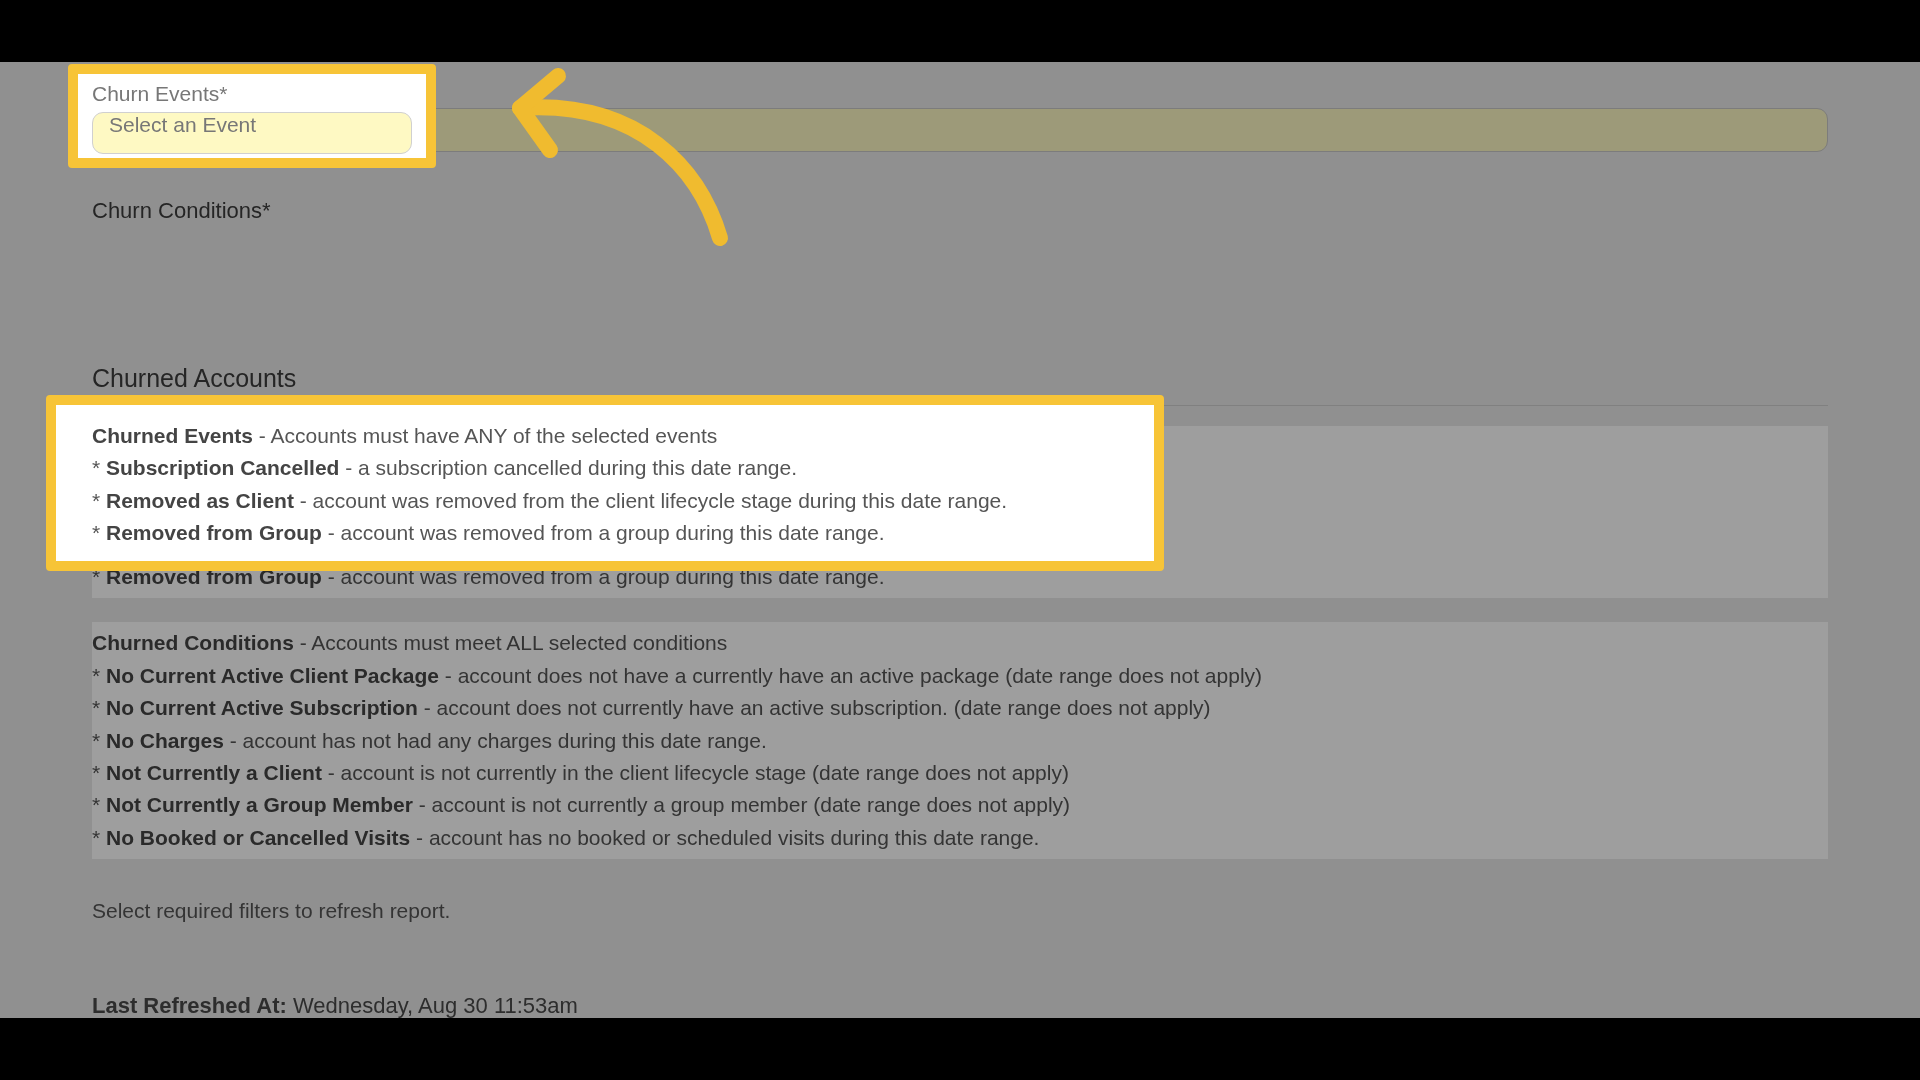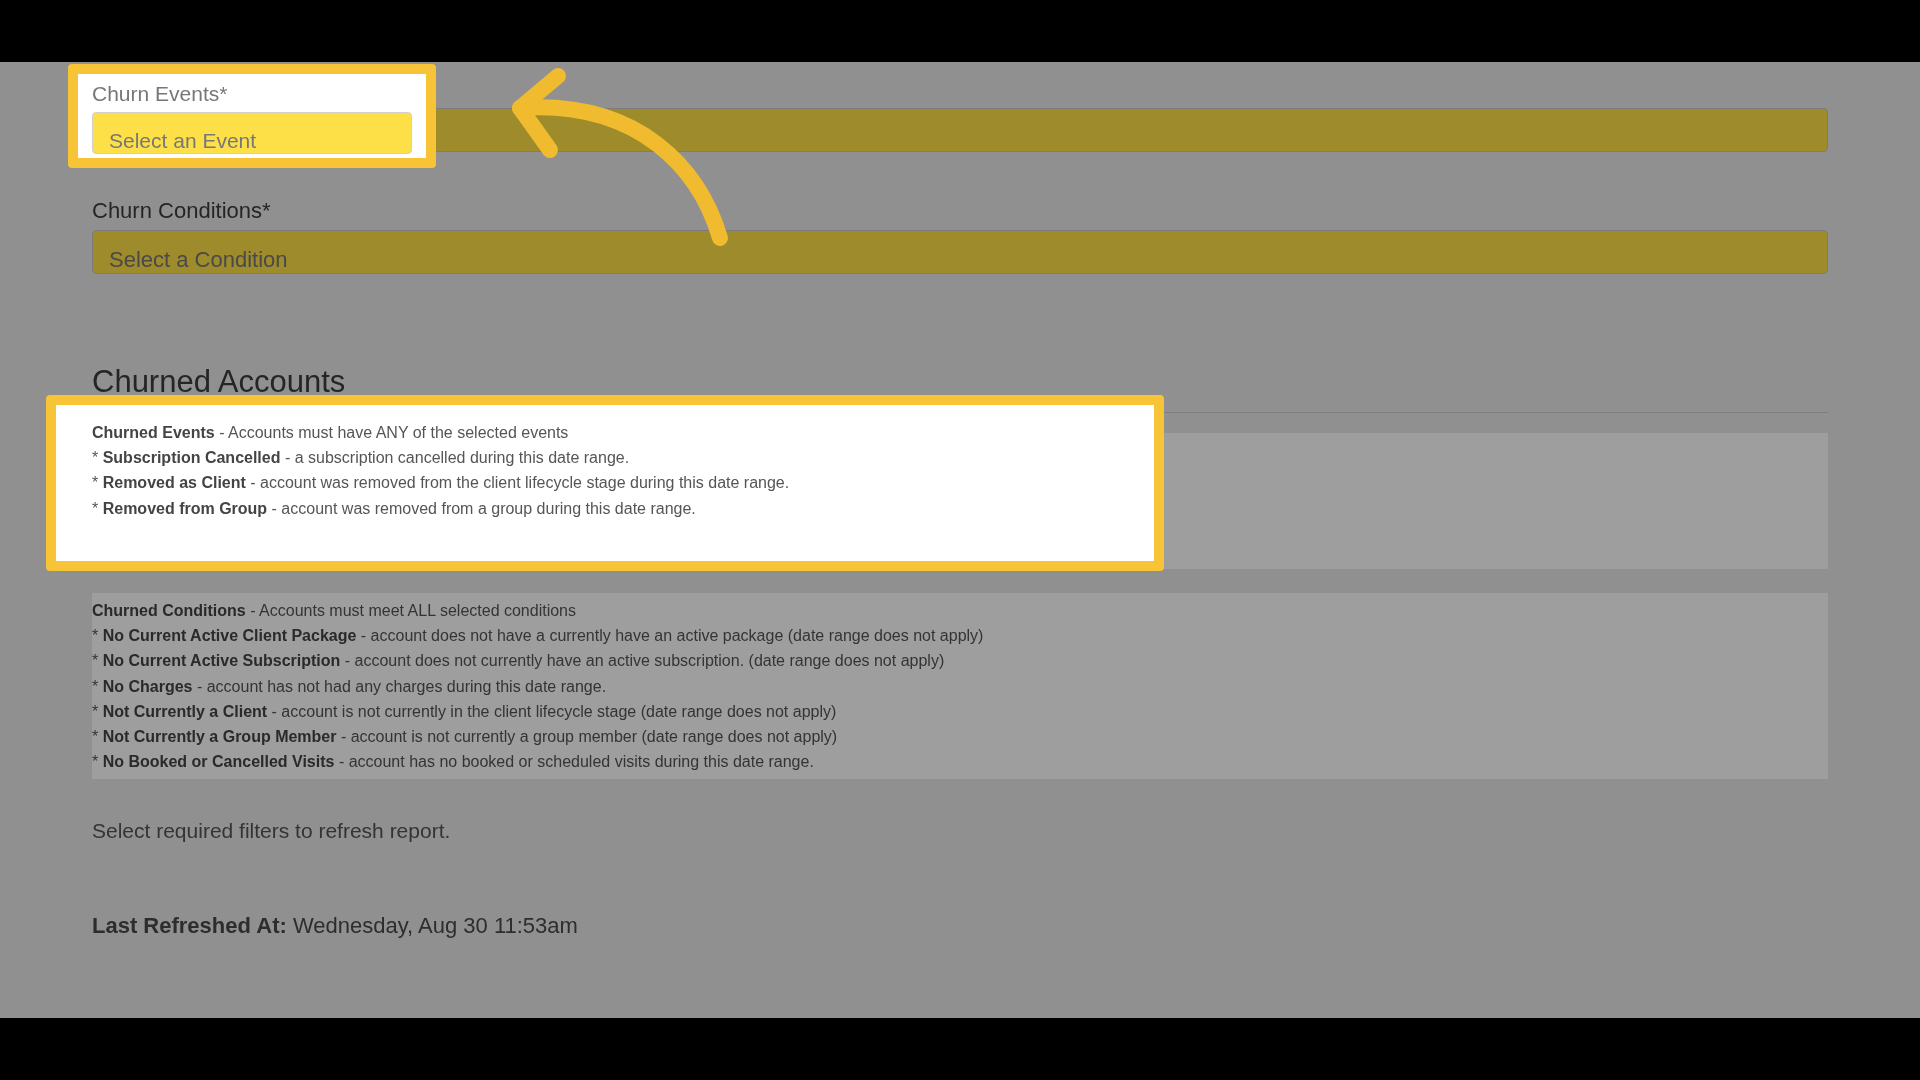--- a/index.html
+++ b/index.html
@@ -41,44 +41,44 @@
   .field-label {
     font-size: 22px;
     color: #3c3c3c;
     margin-bottom: 6px;
   }
 
   .select-box {
     width: 100%;
     height: 44px;
     border: 1px solid #c8c8c8;
-    border-radius: 4px;
-    background: #fde047;
+    border-radius: 11px;
+    background: #fef9c3;
     padding: 0 16px;
     font-size: 22px;
     color: #777;
     display: flex;
-    align-items: flex-end;
+    align-items: flex-start;
     cursor: pointer;
   }
 
   .section-title {
-    font-size: 31px;
+    font-size: 25px;
     color: #3c3c3c;
     margin-top: 52px;
     margin-bottom: 12px;
   }
   .section-hr {
     border: none;
     border-top: 1px solid #cfcfcf;
     margin-bottom: 20px;
   }
 
   .desc-block {
-    font-size: 16px;
+    font-size: 21px;
     line-height: 1.45;
     color: #555;
     padding: 6px 0;
     background: #fff;
   }
   .desc-block .lead { font-weight: 700; color: #444; }
   .desc-block .item strong { font-weight: 700; color: #444; }
   .desc-block .item { margin-top: 2px; }
 
   .last-refreshed {
@@ -135,23 +135,20 @@
 
     <div class="underlay-field1">
       <div class="field-label">Churn Events*</div>
       <div class="select-box">
         <span>Select an Event</span>
       </div>
     </div>
 
     <div class="underlay-field2">
       <div class="field-label">Churn Conditions*</div>
-      <div class="select-box">
-        <span>Select a Condition</span>
-      </div>
     </div>
 
     <div class="report-body">
       <div class="section-title">Churned Accounts</div>
       <hr class="section-hr">
 
       <div class="desc-block" style="padding-left:0;">
         <div>
           <span class="lead">Churned Events</span><span> - Accounts must have ANY of the selected events</span>
         </div>

